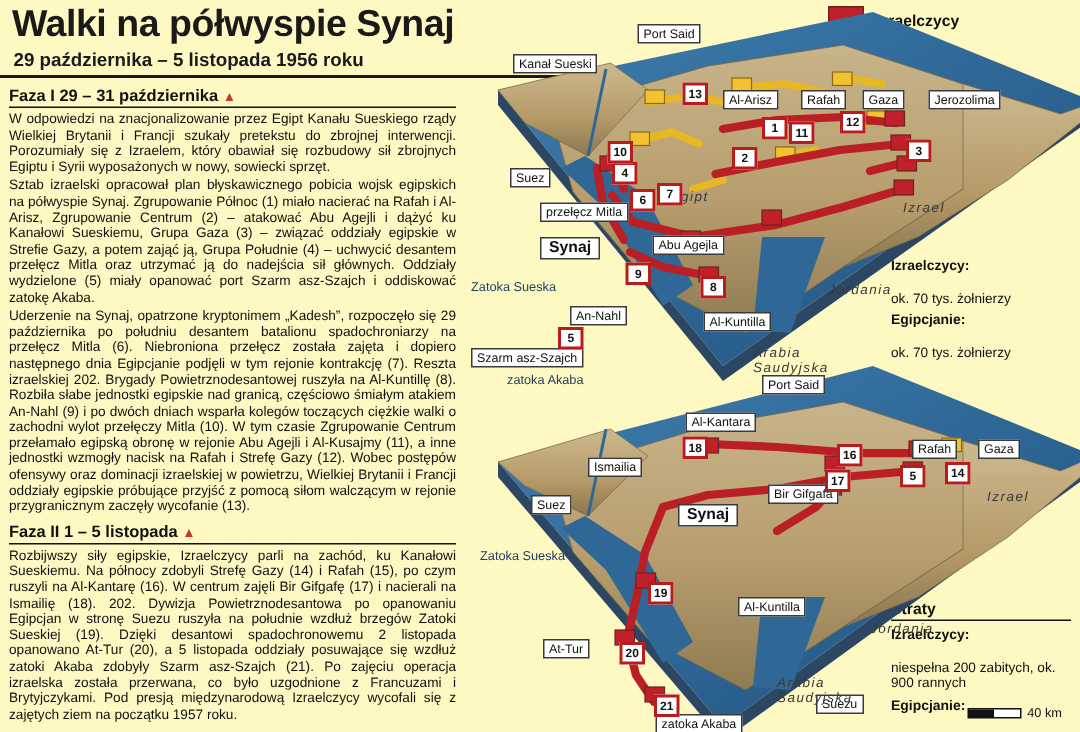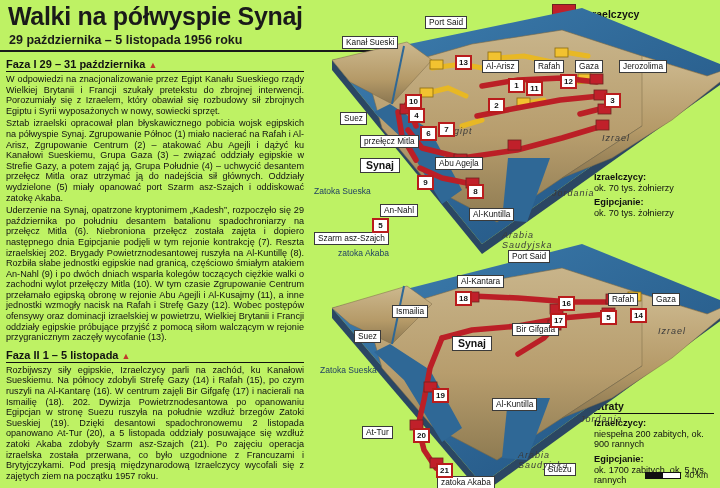--- a/index.html
+++ b/index.html
@@ -2,21 +2,21 @@
 <html lang="pl"><head>
 <meta charset="utf-8">
 <style>
   html,body{margin:0;padding:0;}
   body{
     width:720px;height:488px;overflow:hidden;
     background:#e8e4dc;
     font-family:"Liberation Sans", sans-serif;
     position:relative;
   }
-  #root{position:absolute;inset:0;background:#bef264;}
+  #root{position:absolute;inset:0;background:#fef9c3;}
 
   
   .title{
     position:absolute;left:8px;top:2px;width:420px;
     font-size:25px;font-weight:bold;color:#1a1a1a;letter-spacing:-0.3px;
   }
   .subtitle{
     position:absolute;left:9px;top:33px;width:420px;
     font-size:12.5px;font-weight:bold;color:#1a1a1a;
   }
@@ -36,21 +36,21 @@
   .legrow{display:flex;align-items:center;margin-bottom:7px;}
   .legswatch{width:22px;height:17px;border:1px solid #6b2420;margin-right:8px;}
   .legswatch.isr{background:#c0202a;}
   .legswatch.egy{background:#f2c230;border-color:#8a6a10;}
   .leglabel{font-size:10.5px;font-weight:bold;color:#111;}
 
   
   .statbox{position:absolute;right:6px;width:120px;color:#111;}
   .stat-title{font-size:10.5px;font-weight:bold;border-bottom:1px solid #111;padding-bottom:1px;margin-bottom:3px;}
   .stat-sub{font-size:9.3px;font-weight:bold;margin-top:4px;}
-  .stat-val{font-size:9.1px;margin-top:1px;line-height:10.4px;}
+  .stat-val{font-size:9.1px;margin-top:12px;line-height:10.4px;}
 
   
   .mapwrap{position:absolute;left:312px;top:8px;width:420px;height:480px;}
   svg.map{position:absolute;left:0;top:0;}
 
   
   .plabel{
     position:absolute;background:#ffffff;border:1px solid #3a3a3a;
     font-size:8.3px;color:#111;padding:0px 3px;white-space:nowrap;line-height:11px;
   }

